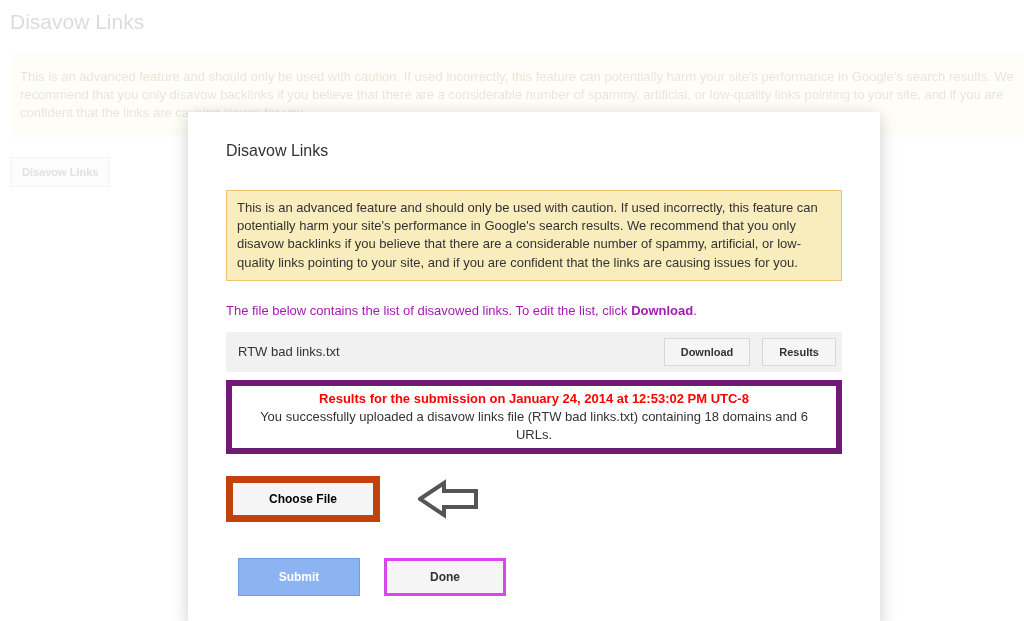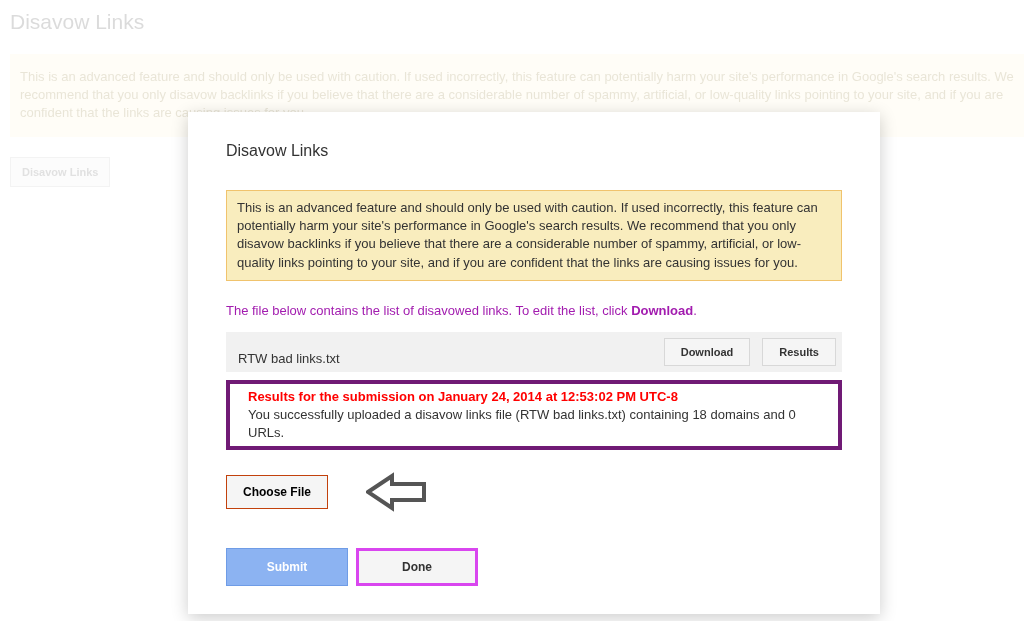--- a/index.html
+++ b/index.html
@@ -83,21 +83,21 @@
     font-size: 13px;
     color: #a21caf;
     margin-bottom: 14px;
   }
   .file-desc .bold {
     font-weight: bold;
   }
   .file-row {
     background: #f1f1f1;
     display: flex;
-    align-items: flex-end;
+    align-items: center;
     padding: 6px 6px 6px 12px;
     margin-bottom: 8px;
   }
   .file-name {
     flex: 1;
     font-size: 13px;
     color: #333;
   }
   .btn {
     background: #f5f5f5;
@@ -108,57 +108,59 @@
     padding: 8px 14px;
     cursor: pointer;
     font-family: Arial, sans-serif;
   }
   .file-row .btn {
     margin-left: 12px;
     padding: 7px 16px;
     font-size: 11px;
   }
   .result-box {
-    border: 4px solid #701a75;
-    padding: 4px 18px;
+    border: 6px solid #701a75;
+    padding: 4px 24px;
     margin-bottom: 22px;
+    text-align: center;
   }
   .result-title {
     color: #ff0000;
     font-weight: bold;
     font-size: 13px;
     line-height: 1.4;
   }
   .result-msg {
     color: #333;
     font-size: 13px;
     line-height: 1.4;
   }
   .choose-row {
     display: flex;
     align-items: center;
     margin-bottom: 36px;
   }
   .choose-btn {
     background: #f5f5f5;
-    border: 1px solid #c2410c;
-    font-size: 12px;
-    font-weight: bold;
-    padding: 9px 16px;
+    border: 7px solid #c2410c;
+    font-size: 12px;
+    font-weight: bold;
+    padding: 9px 36px;
     cursor: pointer;
     font-family: Arial, sans-serif;
   }
   .arrow {
     margin-left: 38px;
     display: flex;
     align-items: center;
   }
   .action-row {
     display: flex;
-    gap: 8px;
+    gap: 24px;
+    margin-left: 12px;
   }
   .submit-btn {
     background: #8cb3f2;
     border: 1px solid #6f9ce6;
     color: #ffffff;
     font-size: 12px;
     font-weight: bold;
     padding: 9px 30px;
     cursor: pointer;
     font-family: Arial, sans-serif;
@@ -197,21 +199,21 @@
   </div>
 
   <div class="file-row">
     <div class="file-name">RTW bad links.txt</div>
     <button class="btn">Download</button>
     <button class="btn">Results</button>
   </div>
 
   <div class="result-box">
     <div class="result-title">Results for the submission on January 24, 2014 at 12:53:02 PM UTC-8</div>
-    <div class="result-msg">You successfully uploaded a disavow links file (RTW bad links.txt) containing 18 domains and 0 URLs.</div>
+    <div class="result-msg">You successfully uploaded a disavow links file (RTW bad links.txt) containing 18 domains and 6 URLs.</div>
   </div>
 
   <div class="choose-row">
     <button class="choose-btn">Choose File</button>
     <div class="arrow">
       <svg width="64" height="40" viewBox="0 0 64 40">
         <path d="M 2 20 L 26 4 L 26 12 L 58 12 L 58 28 L 26 28 L 26 36 Z" fill="none" stroke="#555" stroke-width="4" stroke-linejoin="miter"></path>
       </svg>
     </div>
   </div>

